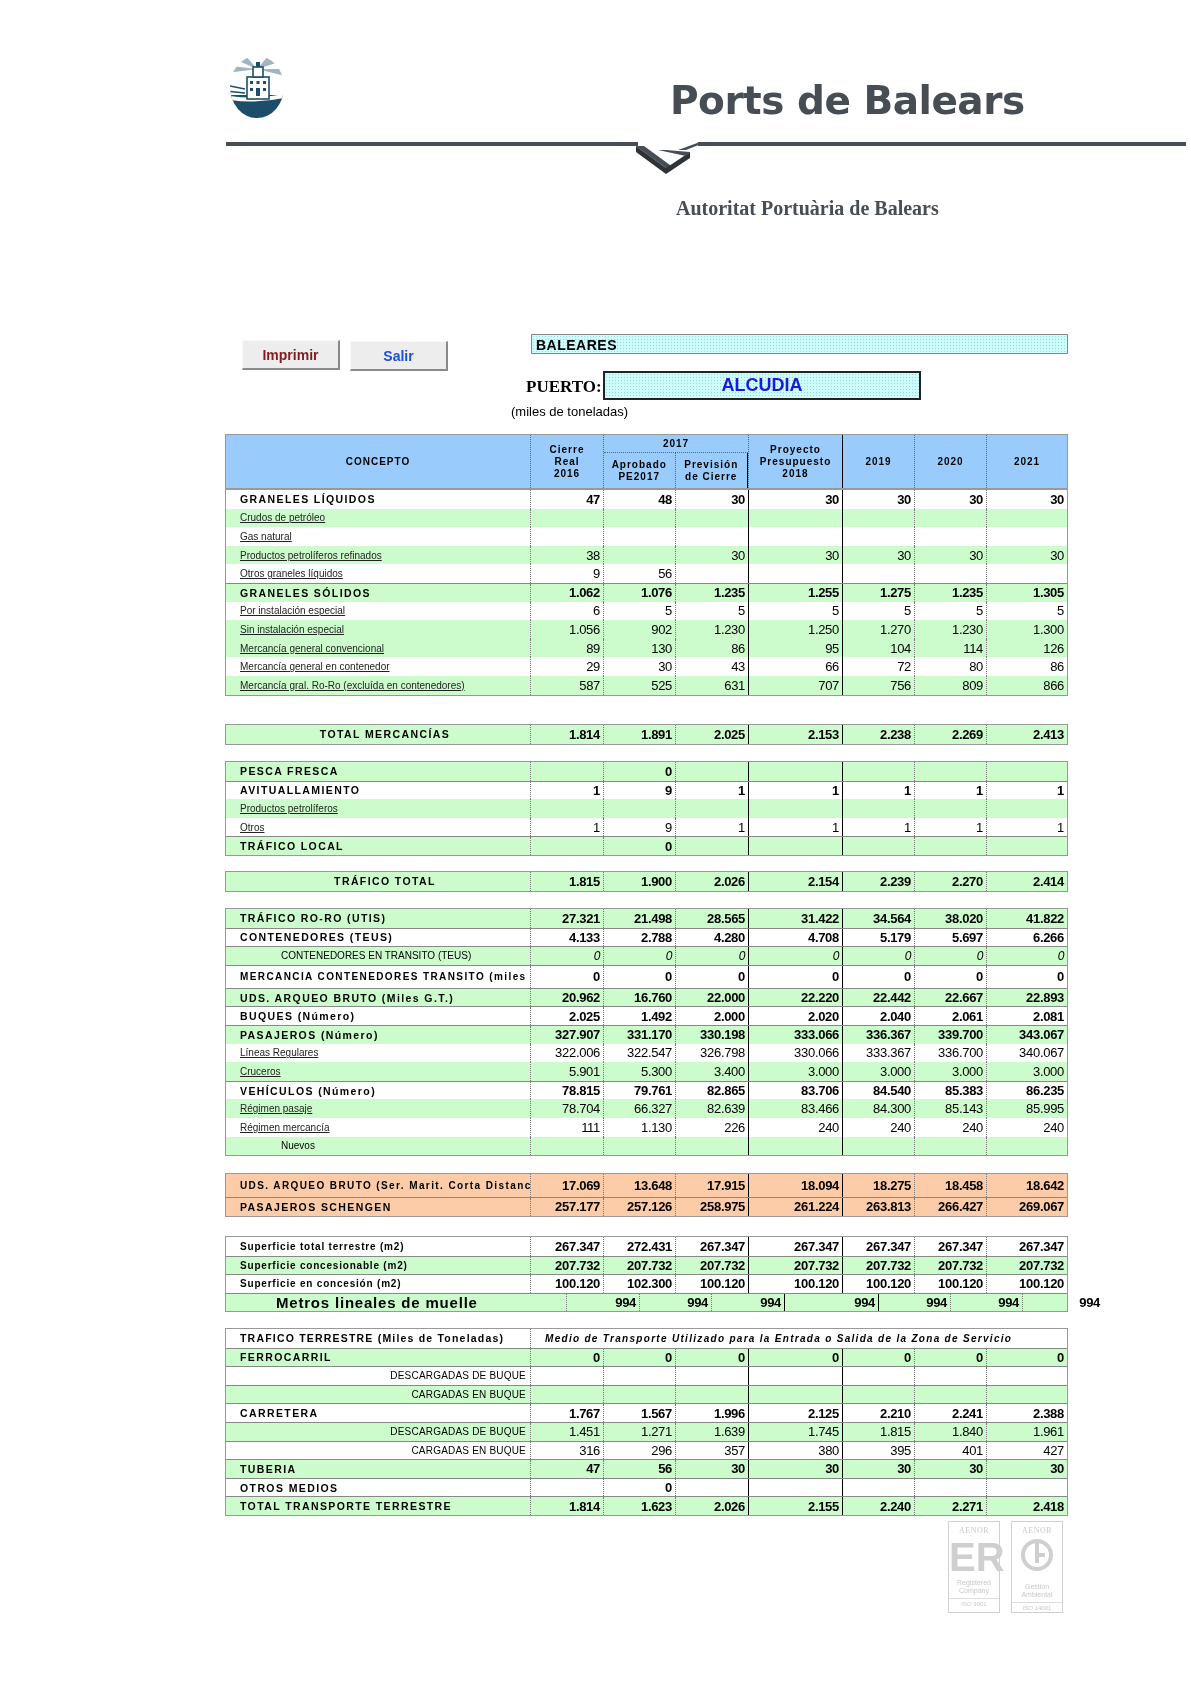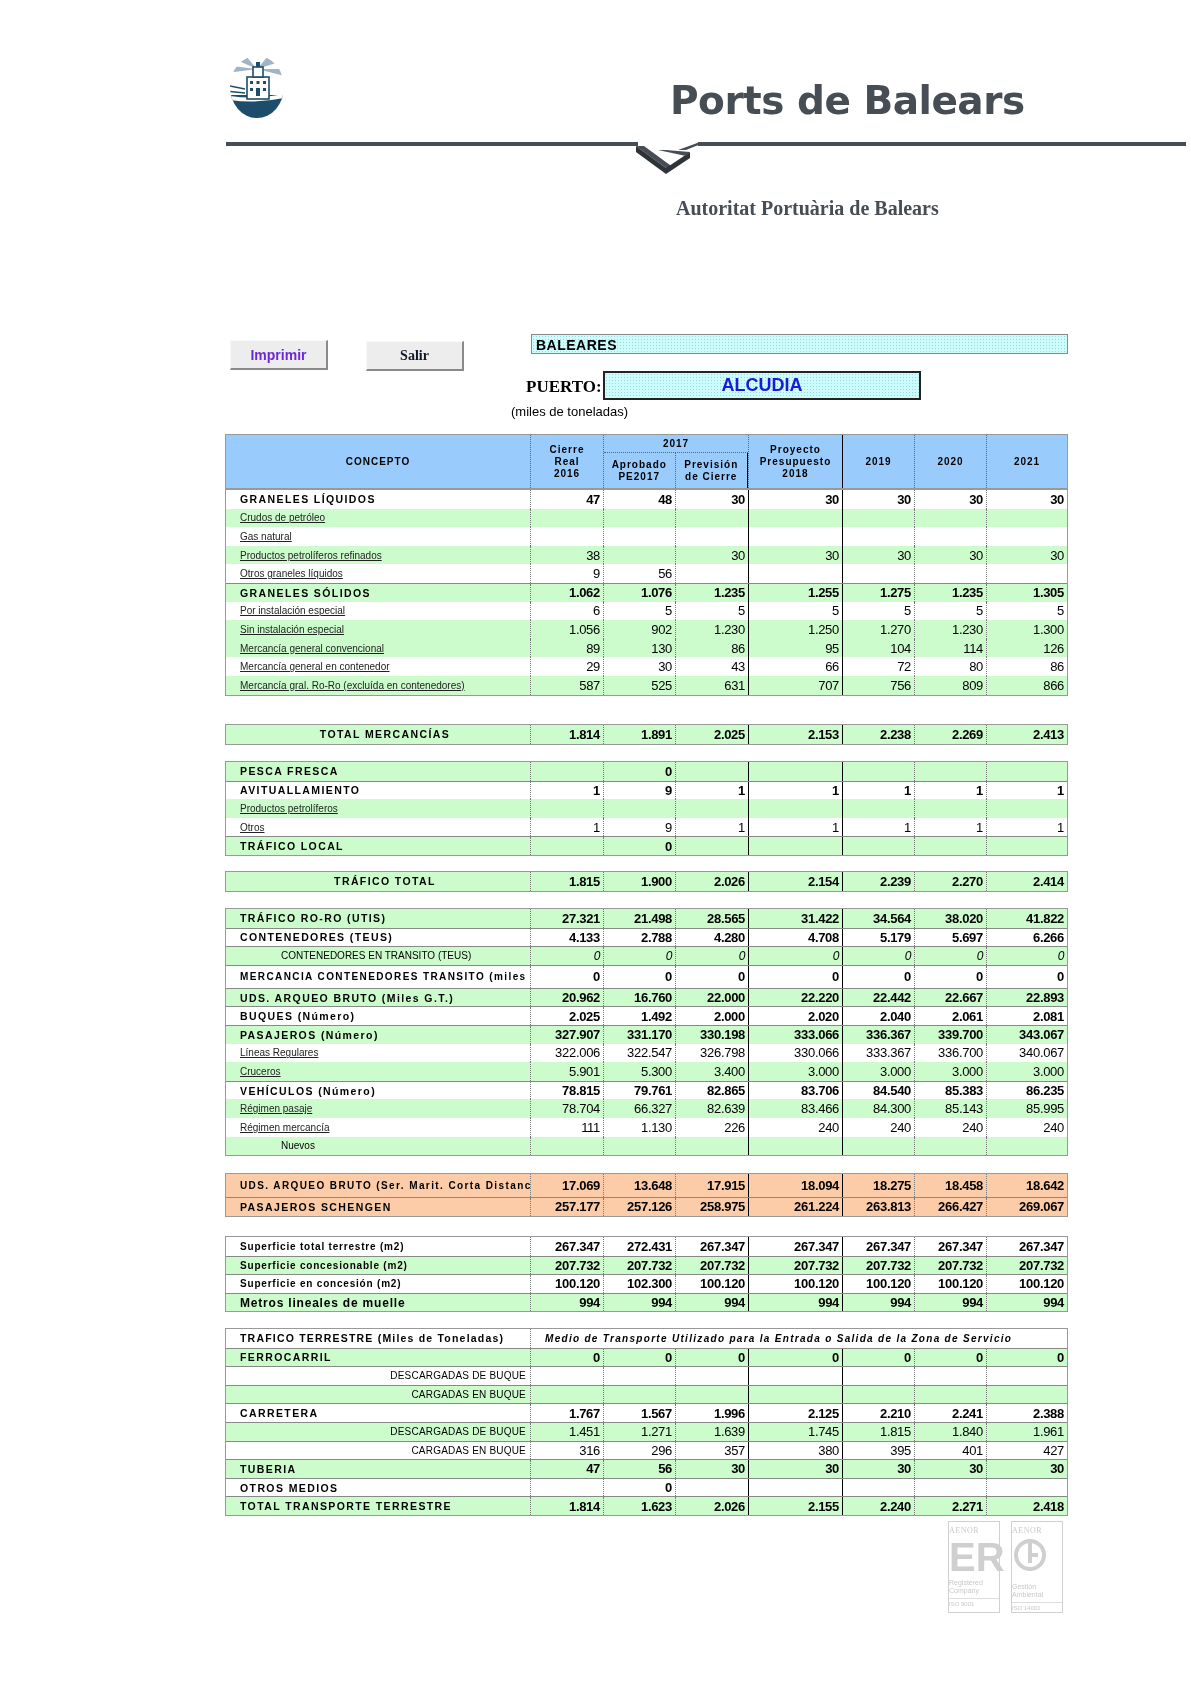--- a/index.html
+++ b/index.html
@@ -7,22 +7,22 @@
   .abs { position:absolute; }
   
   #logo { left:225px; top:55px; width:64px; height:64px; }
   #brand-title { left:670px; top:78px; font-family:"DejaVu Sans", sans-serif; font-weight:bold; font-size:39px; color:#474d54; letter-spacing:-0.5px; white-space:nowrap; }
   #rule-left { left:226px; top:142px; width:412px; height:4px; background:#474d54; }
   #rule-right { left:698px; top:142px; width:488px; height:4px; background:#474d54; }
   #rule-mark { left:630px; top:140px; width:90px; height:36px; }
   #brand-sub { left:676px; top:197px; font-family:"Liberation Serif", serif; font-weight:bold; font-size:20px; color:#474d54; white-space:nowrap; }
   
   .btn { position:absolute; height:30px; background:#ededed; border-top:1px solid #f8f8f8; border-left:1px solid #f8f8f8; border-right:2px solid #8a8a8a; border-bottom:2px solid #8a8a8a; font-weight:bold; font-size:14px; display:flex; align-items:center; justify-content:center; cursor:pointer; box-sizing:border-box; }
-  #btn-print { left:230px; top:340px; width:98px; color:#6d28d9; }
-  #btn-exit { left:366px; top:341px; width:98px; color:#0f172a;font-family:Liberation Serif, serif; }
+  #btn-print { left:242px; top:340px; width:98px; color:#7f1d1d; }
+  #btn-exit { left:350px; top:341px; width:98px; color:#1d4ed8; }
   
   .dotted { background-color:#ccfcfc; background-image:radial-gradient(#9cd8d8 0.6px, transparent 0.8px); background-size:3px 3px; }
   #region-box { left:531px; top:334px; width:537px; height:20px; border:1px solid #888; font-weight:bold; font-size:14px; letter-spacing:0.5px; line-height:20px; padding-left:4px; box-sizing:border-box; }
   #port-label { left:526px; top:377px; font-family:"Liberation Serif", serif; font-weight:bold; font-size:17px;text-align:center; }
   #port-box { left:603px; top:371px; width:318px; height:29px; border:2px solid #222; font-weight:bold; font-size:18px; color:#1a1ad8; text-align:center; line-height:25px; box-sizing:border-box; }
   #units-note { left:511px; top:404px; font-size:13px; }
   
   .blk { position:absolute; left:225px; width:843px; border:1px solid #999; box-sizing:border-box; }
   .row { display:flex; height:18.6px; box-sizing:border-box; }
   .row.g { background:#ccfccc; }
@@ -43,21 +43,21 @@
   .n.w3 { border-right:1.5px solid #000; } .n.w4 { border-right:1.5px solid #000; }
   
   #thead { position:absolute; left:225px; top:434px; width:843px; height:55px; background:#99ccfc; border:1px solid #999; box-sizing:border-box; display:flex; font-size:10px; font-weight:bold; letter-spacing:1px; }
   #thead > div { border-right:1px dotted #666; box-sizing:border-box; display:flex; align-items:center; justify-content:center; text-align:center; line-height:12px; }
   #thead .h17 { flex-direction:column; align-items:stretch; }
   #thead .h17 .top { height:17px; display:flex; align-items:center; justify-content:center; border-bottom:1px dotted #666; }
   #thead .h17 .bot { flex:1; display:flex; }
   #thead .h17 .bot div { display:flex; align-items:center; justify-content:center; box-sizing:border-box; text-align:center; }
   .spanrow { flex:1; font-size:10px; font-weight:bold; letter-spacing:1.3px; display:flex; align-items:center; padding-left:14px; white-space:nowrap;font-style:italic; }
   
-  .aenor { position:absolute; top:1521px; width:52px; height:92px; border:1px solid #d0d0d0; color:#c8c8c8; font-size:8px; text-align:left; box-sizing:border-box; }
+  .aenor { position:absolute; top:1521px; width:52px; height:92px; border:1px solid #d0d0d0; color:#c8c8c8; font-size:8px; text-align:center; box-sizing:border-box; }
   .aenor .t { margin-top:4px; font-family:"Liberation Serif", serif; letter-spacing:0.5px; }
   .aenor .mark { font-size:40px; font-weight:bold; line-height:44px; color:#cfcfcf; }
   .aenor .s { font-size:7px; line-height:8px; }
   .aenor .f { border-top:1px solid #ddd; margin-top:3px; font-size:6px; padding-top:2px; }
 </style>
 </head>
 <body>
 
 <svg id="logo" class="abs" viewBox="0 0 64 64">
   <defs>
@@ -496,21 +496,21 @@
       <div class="c0 b" style="letter-spacing: 0.8px; font-size: 10px;">Superficie en concesión (m2)</div>
       <div class="n w1 b">100.120</div>
       <div class="n w2 b">102.300</div>
       <div class="n w3 b">100.120</div>
       <div class="n w4 b">100.120</div>
       <div class="n w5 b">100.120</div>
       <div class="n w6 b">100.120</div>
       <div class="n w7 b">100.120</div>
     </div>
     <div class="row g sep">
-      <div class="c0 b" style="letter-spacing: 0.8px; font-size: 12px;">Metros lineales de muelle</div>
+      <div class="c0 b" style="letter-spacing: 0.8px; font-size: 15px; margin-left: 36px;">Metros lineales de muelle</div>
       <div class="n w1 b">994</div>
       <div class="n w2 b">994</div>
       <div class="n w3 b">994</div>
       <div class="n w4 b">994</div>
       <div class="n w5 b">994</div>
       <div class="n w6 b">994</div>
       <div class="n w7 b">994</div>
     </div>
   </div>
 <div class="blk" id="blk-terr" style="top:1328px">

